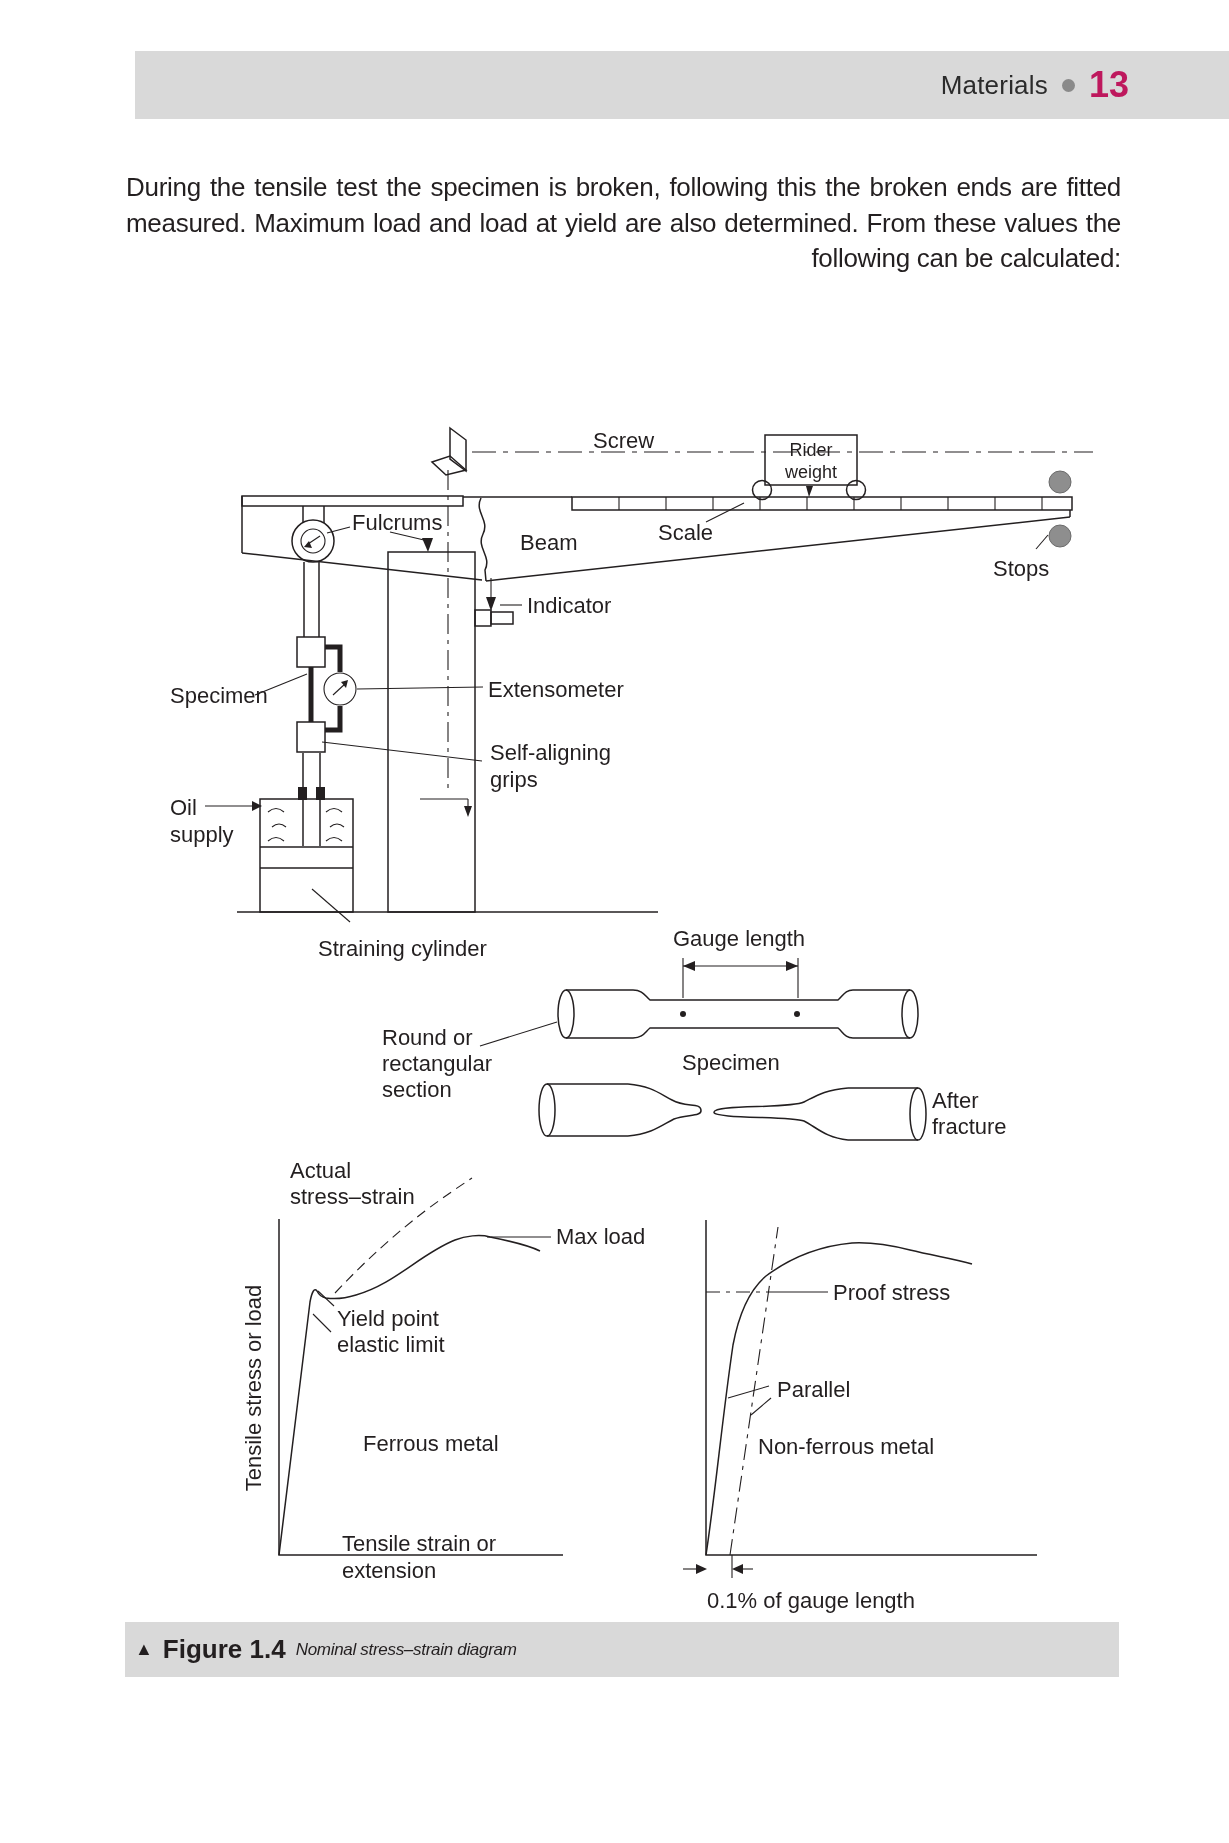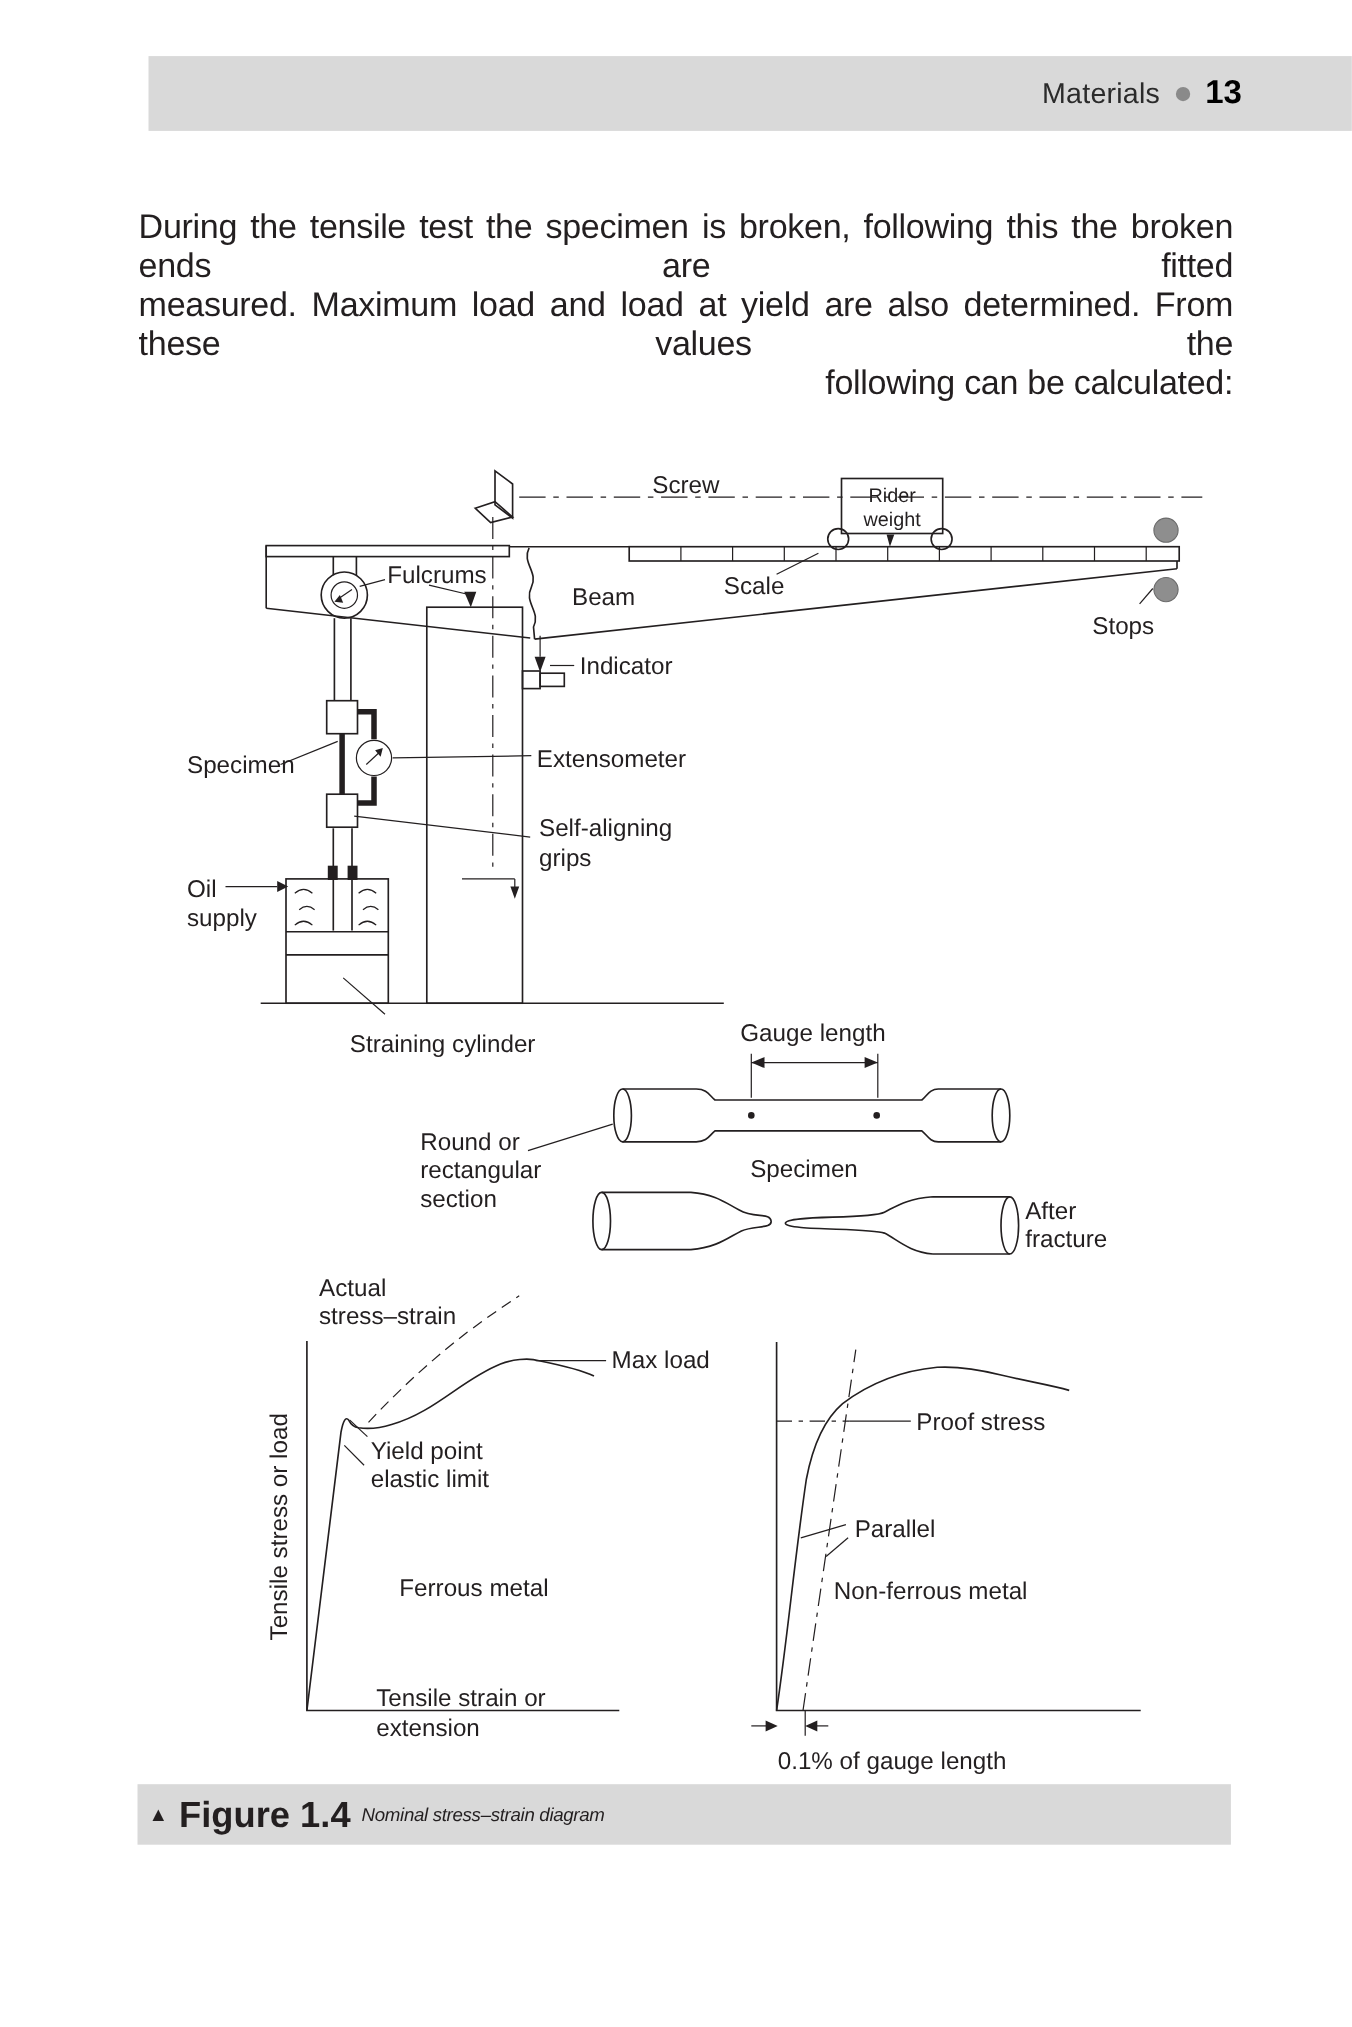--- a/index.html
+++ b/index.html
@@ -6,43 +6,43 @@
   body{width:1229px;height:1843px;position:relative;font-family:"Liberation Sans",sans-serif;color:#231f20;}
   .page{position:absolute;inset:0;background:#fff;overflow:hidden;}
 
   .header-bar{
     position:absolute;left:135px;top:51px;width:1104px;height:68px;
     background:#d9d9d9;display:flex;align-items:center;justify-content:flex-end;
     padding-right:110px;box-sizing:border-box;gap:14px;
   }
   .header-bar .section{font-size:26px;color:#2b2b2b;letter-spacing:0.2px;}
   .header-bar .dot{width:13px;height:13px;border-radius:50%;background:#8a8a8a;display:inline-block;}
-  .header-bar .pagenum{font-size:30px;font-weight:bold;color:#000000;}
+  .header-bar .pagenum{font-size:36px;font-weight:bold;color:#be185d;}
 
   .intro{
-    position:absolute;left:126px;top:188px;width:995px;
-    font-size:31px;line-height:35.5px;letter-spacing:-0.3px;color:#231f20;
+    position:absolute;left:126px;top:170px;width:995px;
+    font-size:26px;line-height:35.5px;letter-spacing:-0.3px;color:#231f20;
   }
   .intro .jline{text-align:justify;text-align-last:justify;}
   .intro .lastline{text-align:right;}
 
   svg.figure{position:absolute;left:0;top:0;}
   .ln{stroke:#231f20;stroke-width:1.5;fill:none;}
   .thin{stroke:#231f20;stroke-width:1.1;fill:none;}
   .thk{stroke:#231f20;stroke-width:5;fill:none;}
   .fillink{fill:#231f20;stroke:none;}
   .lbl{font-family:"Liberation Sans",sans-serif;font-size:22px;fill:#231f20;stroke:none;}
   .sm{font-family:"Liberation Sans",sans-serif;font-size:18px;fill:#231f20;stroke:none;}
 
   .caption-bar{
     position:absolute;left:125px;top:1622px;width:994px;height:55px;
     background:#d9d9d9;display:flex;align-items:center;padding-left:10px;box-sizing:border-box;gap:10px;
   }
   .caption-bar .tri{font-size:18px;color:#231f20;}
-  .caption-bar .figlabel{font-size:33px;font-weight:bold;color:#231f20;}
+  .caption-bar .figlabel{font-size:26px;font-weight:bold;color:#231f20;}
   .caption-bar .figtitle{font-size:17px;font-style:italic;color:#231f20;letter-spacing:-0.3px;}
 </style>
 </head>
 <body>
 
 <div class="page">
 
   <div class="header-bar">
     <span class="section">Materials</span>
     <span class="dot"></span>

